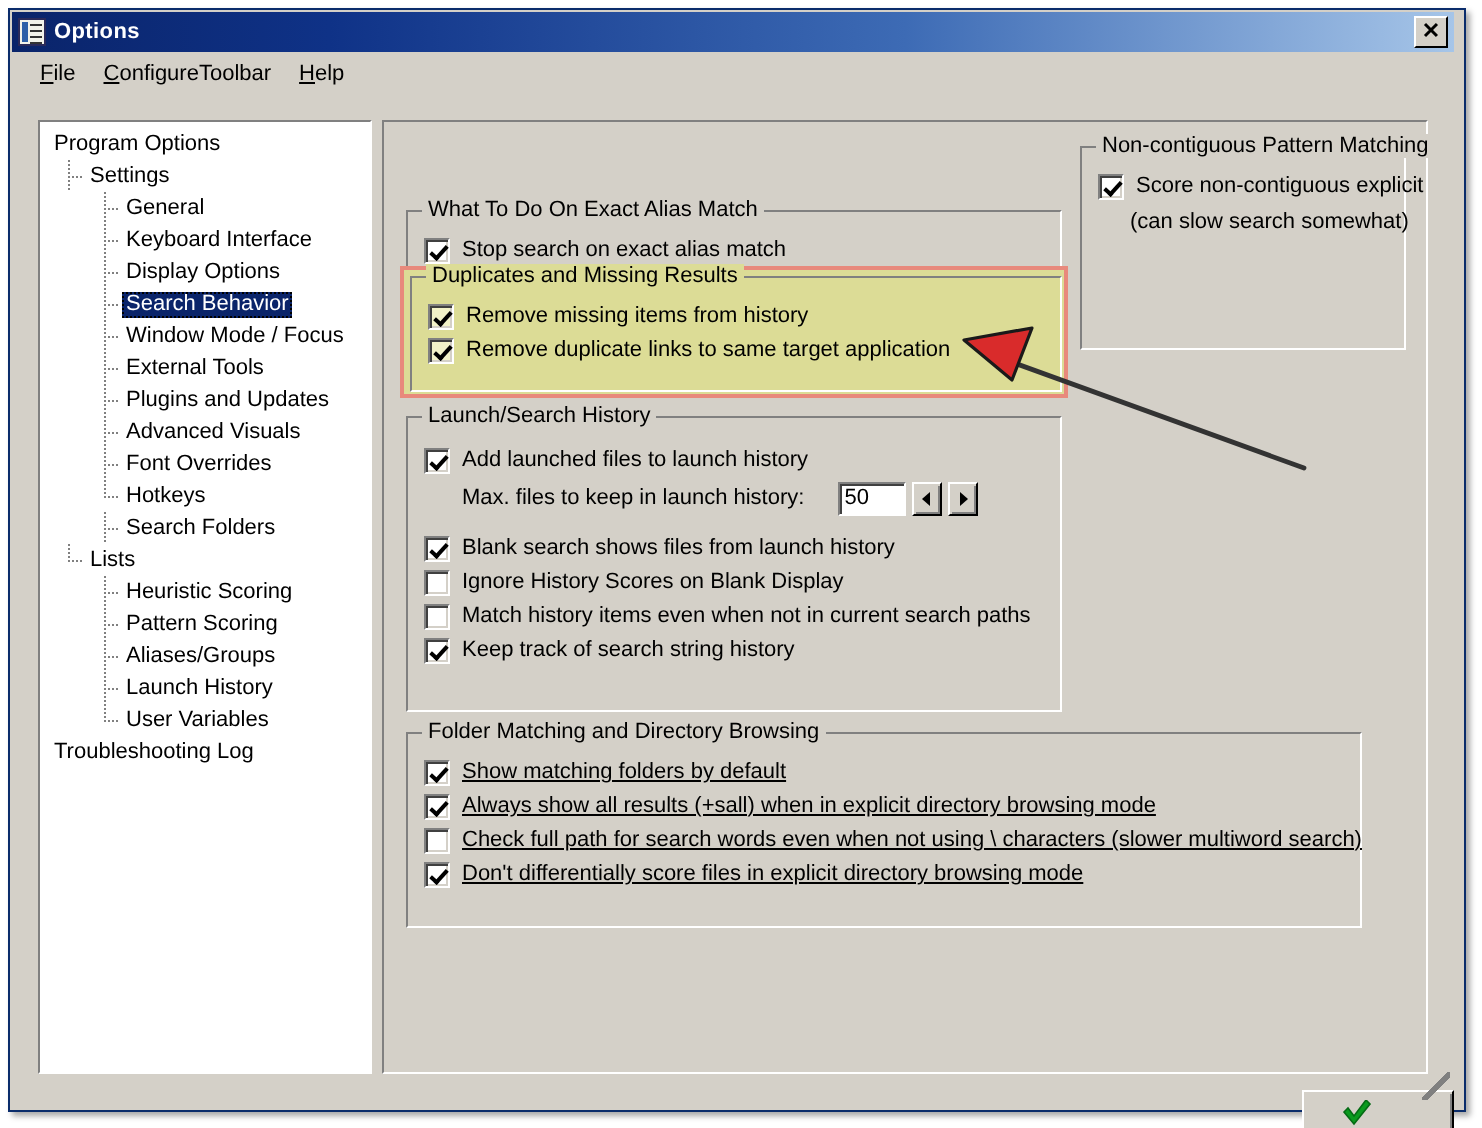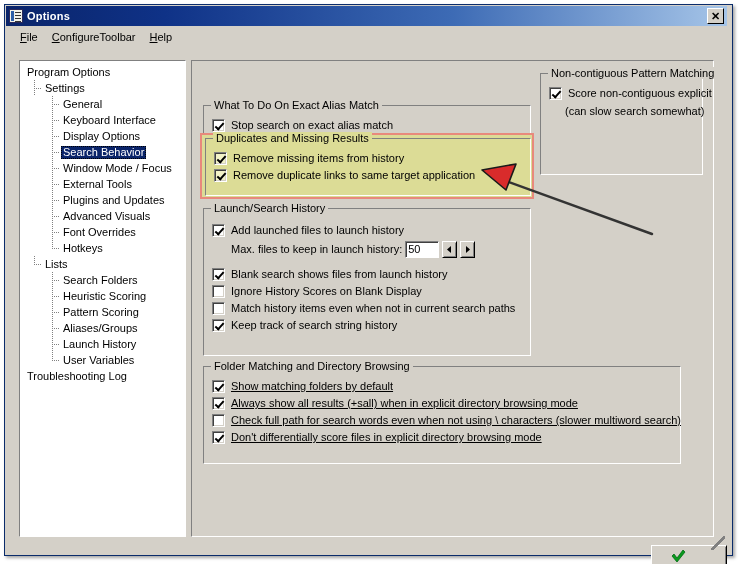--- a/index.html
+++ b/index.html
@@ -267,21 +267,21 @@
   .spin-input {
     width: 34px; height: 17px;
     background: #fff;
     border: 1px solid;
     border-color: #808080 #ffffff #ffffff #808080;
     box-shadow: inset 1px 1px 0 #404040;
     box-sizing: border-box;
     font-size: 11px;
     line-height: 15px;
     padding-left: 2px;
-    margin-left: 3px;
+    margin-left: 17px;
     font-family: "Liberation Sans", sans-serif;
   }
   .spin-btn {
     width: 15px; height: 17px;
     background: #d4d0c8;
     border: 1px solid;
     border-color: #ffffff #000000 #000000 #ffffff;
     box-shadow: inset 1px 1px 0 #d4d0c8, inset -1px -1px 0 #808080;
     box-sizing: border-box;
     margin-left: 3px;
@@ -382,25 +382,25 @@
           </div>
           <div class="tnode lvl2">
             <span class="tlabel">Advanced Visuals</span>
           </div>
           <div class="tnode lvl2">
             <span class="tlabel">Font Overrides</span>
           </div>
           <div class="tnode lvl2 last">
             <span class="tlabel">Hotkeys</span>
           </div>
+          <div class="tnode lvl2">
+            <span class="tlabel">Search Folders</span>
+          </div>
           <div class="tnode lvl1 last">
             <span class="tlabel">Lists</span>
-          </div>
-          <div class="tnode lvl2">
-            <span class="tlabel">Search Folders</span>
           </div>
           <div class="tnode lvl2">
             <span class="tlabel">Heuristic Scoring</span>
           </div>
           <div class="tnode lvl2">
             <span class="tlabel">Pattern Scoring</span>
           </div>
           <div class="tnode lvl2">
             <span class="tlabel">Aliases/Groups</span>
           </div>

